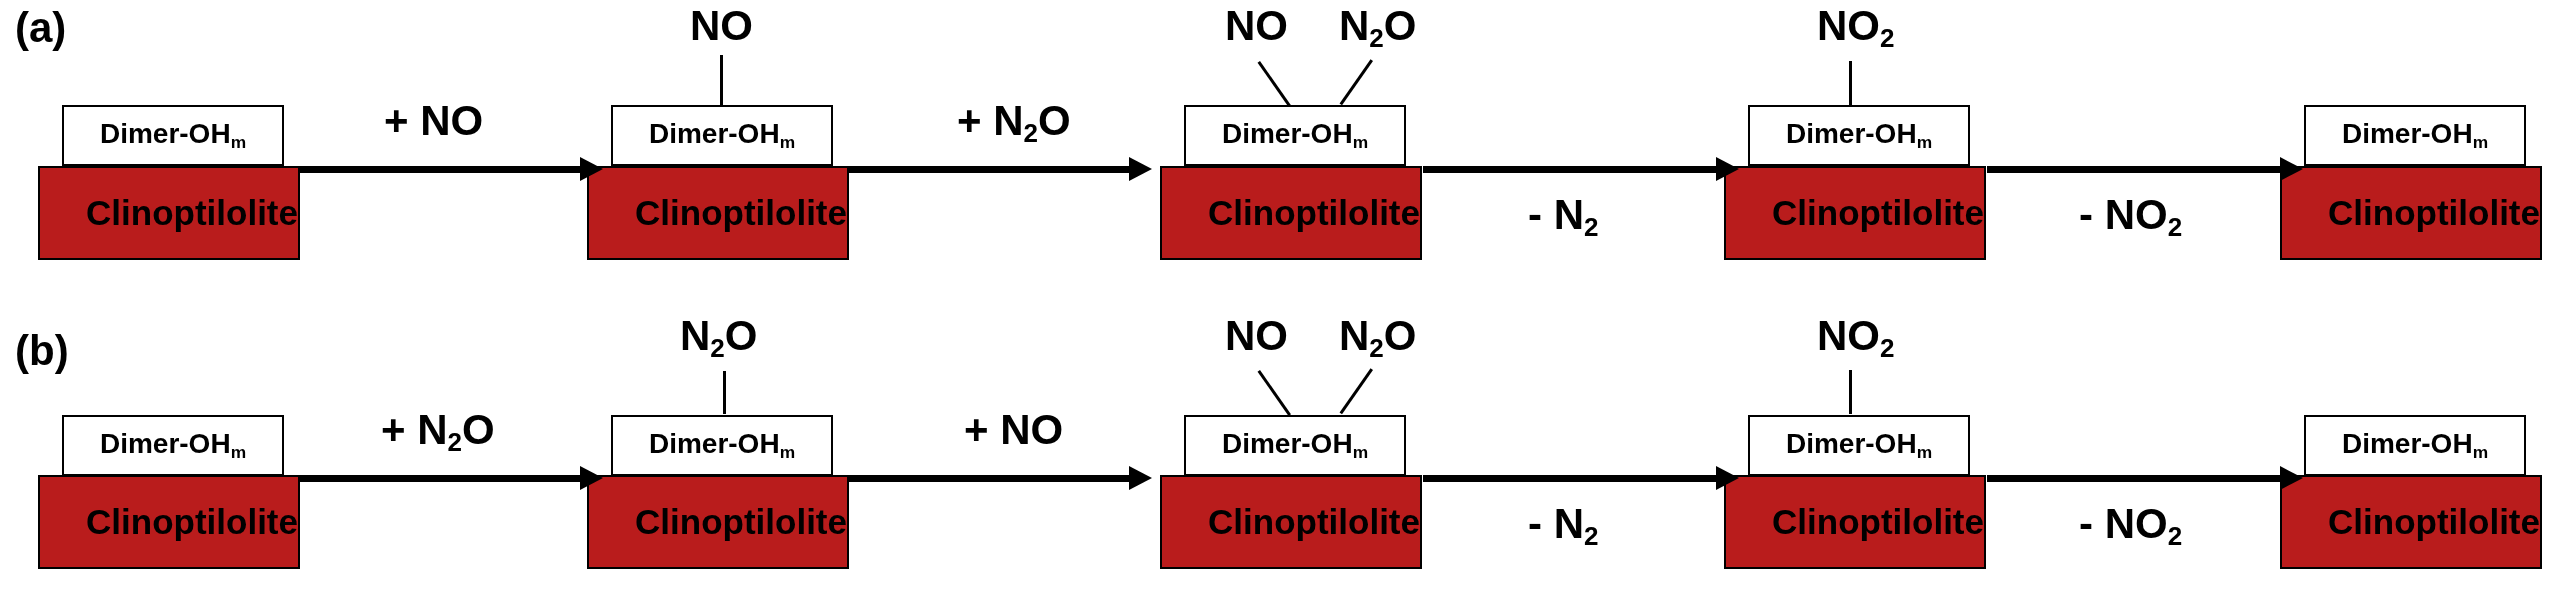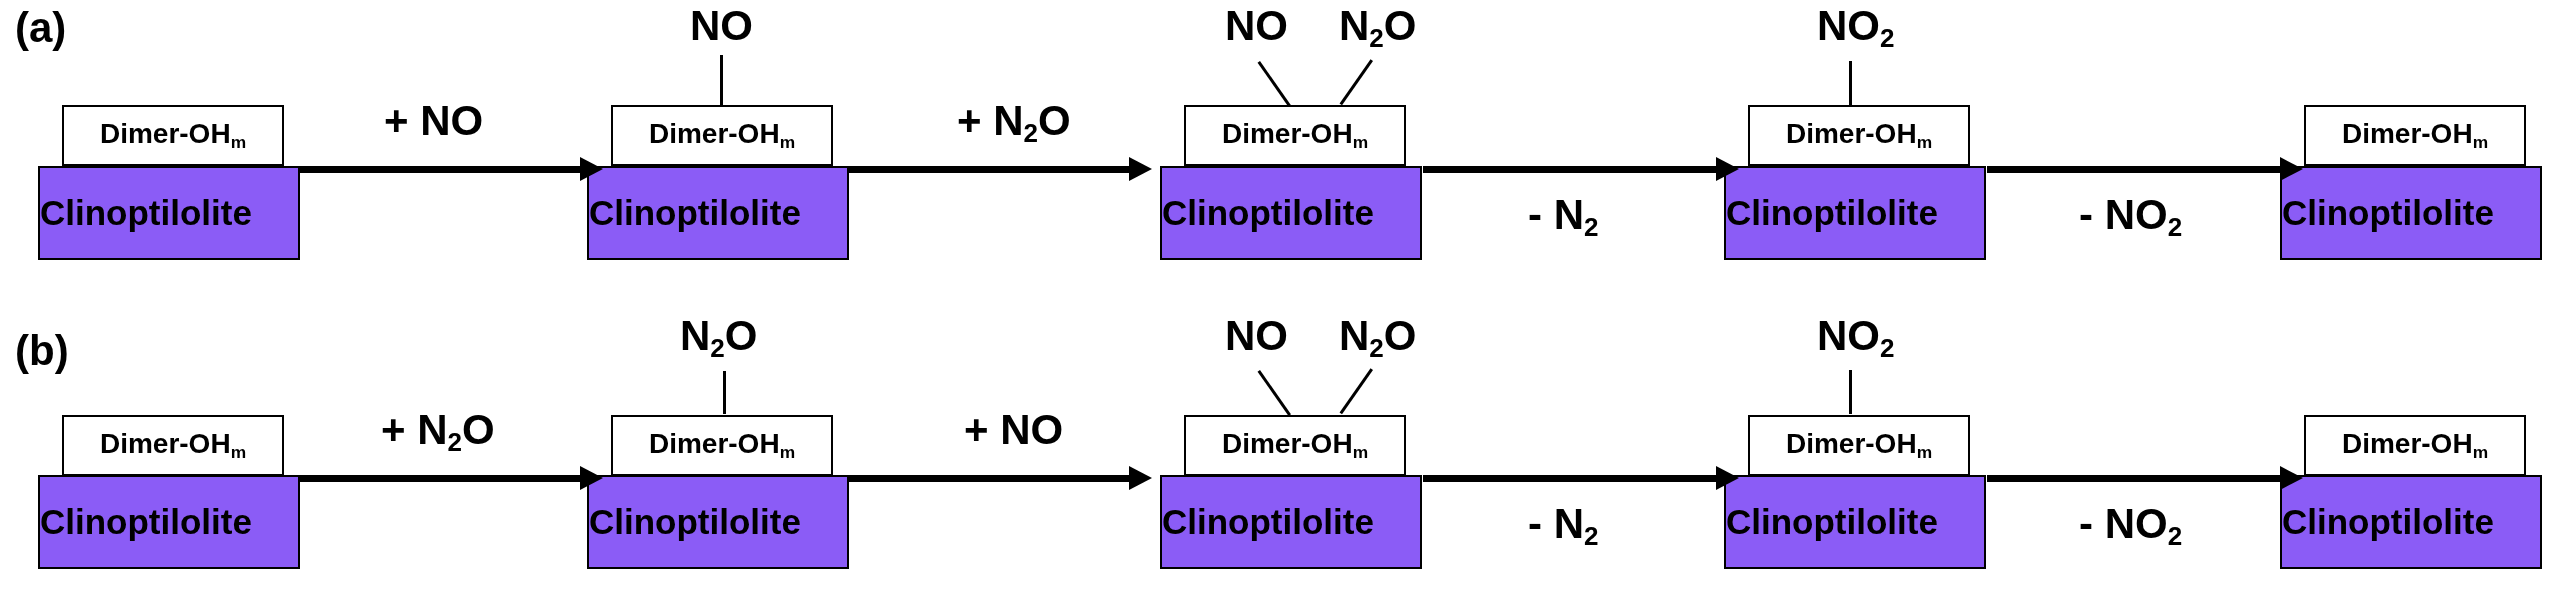--- a/index.html
+++ b/index.html
@@ -6,22 +6,22 @@
   body{width:2576px;height:616px;font-family:"Liberation Sans",sans-serif;color:#000;overflow:hidden;}
   #stage{position:relative;width:2576px;height:616px;background:#fff;}
 
   .panel-label{position:absolute;font-size:42px;font-weight:bold;letter-spacing:0px;line-height:1;}
 
   
   .unit{position:absolute;}
   .box-top{position:absolute;box-sizing:border-box;border:2.7px solid #000;background:#fff;
            display:flex;align-items:center;justify-content:center;z-index:3;}
   .box-top span{font-size:28px;font-weight:bold;white-space:nowrap;}
-  .box-bot{position:absolute;box-sizing:border-box;border:2.7px solid #000;background:#8b5cf6;
-           display:flex;align-items:center;justify-content:flex-start;z-index:2;}
+  .box-bot{position:absolute;box-sizing:border-box;border:2.7px solid #000;background:#b91c1c;
+           display:flex;align-items:center;justify-content:flex-end;z-index:2;}
   .box-bot span{font-size:35px;font-weight:bold;white-space:nowrap;}
   sub{font-size:0.62em;vertical-align:-0.28em;font-weight:bold;}
 
   
   .arrow{position:absolute;height:0;z-index:4;}
   .arrow .shaft{position:absolute;left:0;top:0;height:7.4px;background:#000;}
   .arrow .head{position:absolute;top:-9.4px;width:0;height:0;
                border-top:12.8px solid transparent;border-bottom:12.8px solid transparent;
                border-left:23px solid #000;}
 

